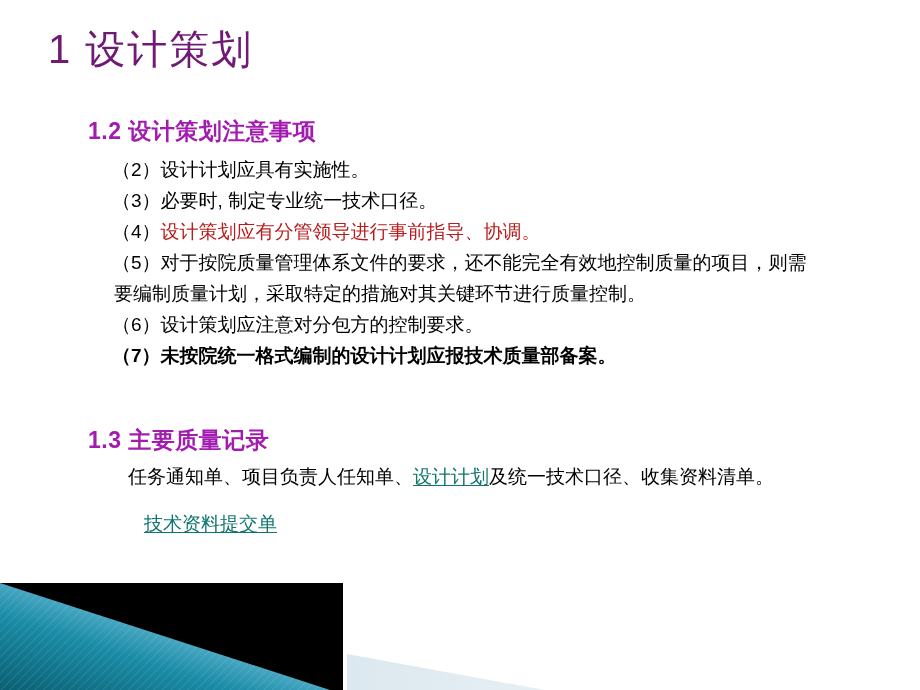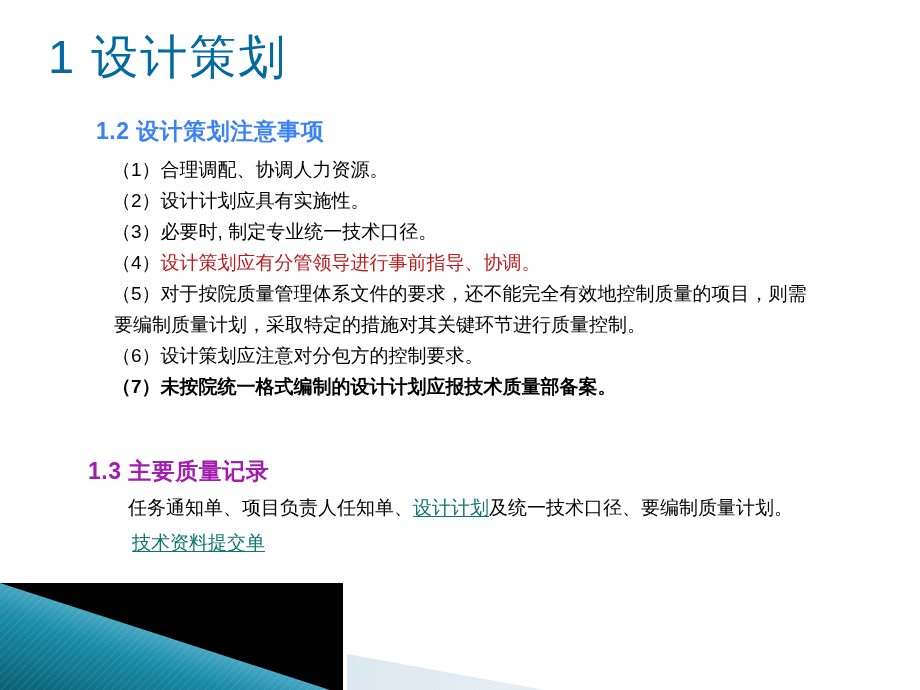--- a/index.html
+++ b/index.html
@@ -21,44 +21,44 @@
     inset: 0;
     width: 920px;
     height: 690px;
     background: #ffffff;
   }
 
   
   .slide-title {
     position: absolute;
     left: 48px;
-    top: 26px;
-    font-size: 47px;
+    top: 18px;
+    font-size: 40px;
     line-height: 62px;
-    color: #0369a1;
+    color: #701a75;
     letter-spacing: 2px;
     font-weight: 400;
     white-space: nowrap;
   }
 
   
   .content {
     position: absolute;
     left: 88px;
     top: 114px;
     width: 810px;
   }
 
   .heading {
     font-size: 23px;
     font-weight: bold;
-    color: #3b82f6;
+    color: #a21caf;
     letter-spacing: 0.5px;
     line-height: 34px;
-    margin: 0 0 6px 8px;
+    margin: 0 0 6px 0;
   }
 
   .heading-2 {
     font-size: 23px;
     font-weight: bold;
     color: #a21caf;
     letter-spacing: 0.5px;
     line-height: 34px;
     margin: 0 0 4px 0;
   }
@@ -107,21 +107,21 @@
     color: #000000;
     padding-left: 40px;
     margin: 0;
   }
 
   .record-line-2 {
     font-size: 19px;
     line-height: 31px;
     color: #000000;
     padding-left: 40px;
-    margin: 4px;
+    margin: 16px;
   }
 
   .hlink {
     color: #0f766e;
     text-decoration: underline;
     text-underline-offset: 2px;
   }
 
   
   .deco {
@@ -139,23 +139,20 @@
 <div class="slide">
 
   <div class="slide-title">1 设计策划</div>
 
   <div class="content">
 
     <div class="heading">1.2 设计策划注意事项</div>
 
     <ul class="bullets">
       <li class="bullet">
-        <span class="num">（1）</span><span class="txt">合理调配、协调人力资源。</span>
-      </li>
-      <li class="bullet">
         <span class="num">（2）</span><span class="txt">设计计划应具有实施性。</span>
       </li>
       <li class="bullet">
         <span class="num">（3）</span><span class="txt">必要时, 制定专业统一技术口径。</span>
       </li>
       <li class="bullet red">
         <span class="num">（4）</span><span class="txt">设计策划应有分管领导进行事前指导、协调。</span>
       </li>
       <li class="bullet">
         <span class="num">（5）</span><span class="txt">对于按院质量管理体系文件的要求，还不能完全有效地控制质量的项目，则需</span>
@@ -169,21 +166,21 @@
       <li class="bullet bold">
         <span class="num">（7）</span><span class="txt">未按院统一格式编制的设计计划应报技术质量部备案。</span>
       </li>
     </ul>
 
     <div class="section-gap"></div>
 
     <div class="heading-2">1.3 主要质量记录</div>
 
     <div class="record-line">
-      <span>任务通知单、项目负责人任知单、</span><span class="hlink">设计计划</span><span>及统一技术口径、要编制质量计划。</span>
+      <span>任务通知单、项目负责人任知单、</span><span class="hlink">设计计划</span><span>及统一技术口径、收集资料清单。</span>
     </div>
 
     <div class="record-line-2">
       <span class="hlink">技术资料提交单</span>
     </div>
 
   </div>
 
   <svg class="deco" viewBox="0 0 920 110" preserveAspectRatio="none">
     <defs>

